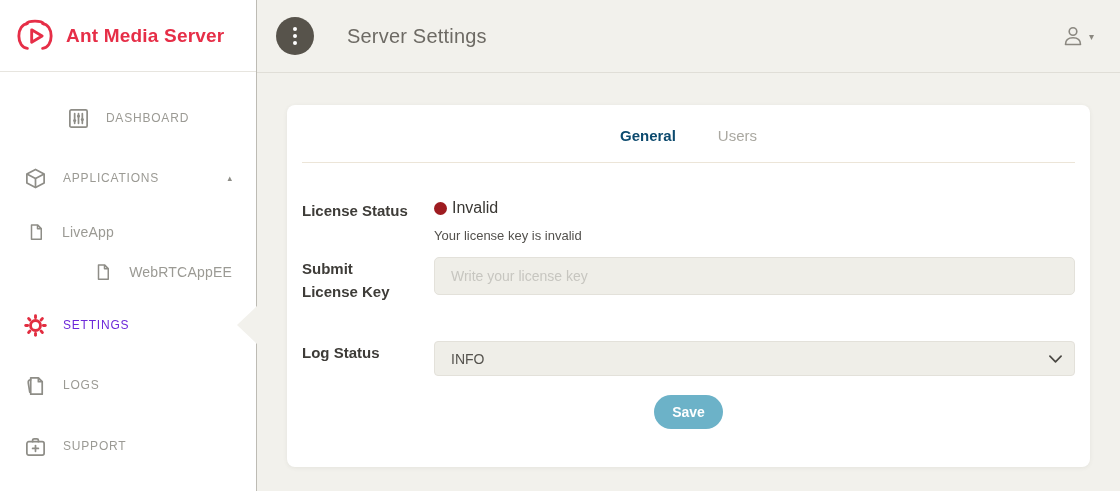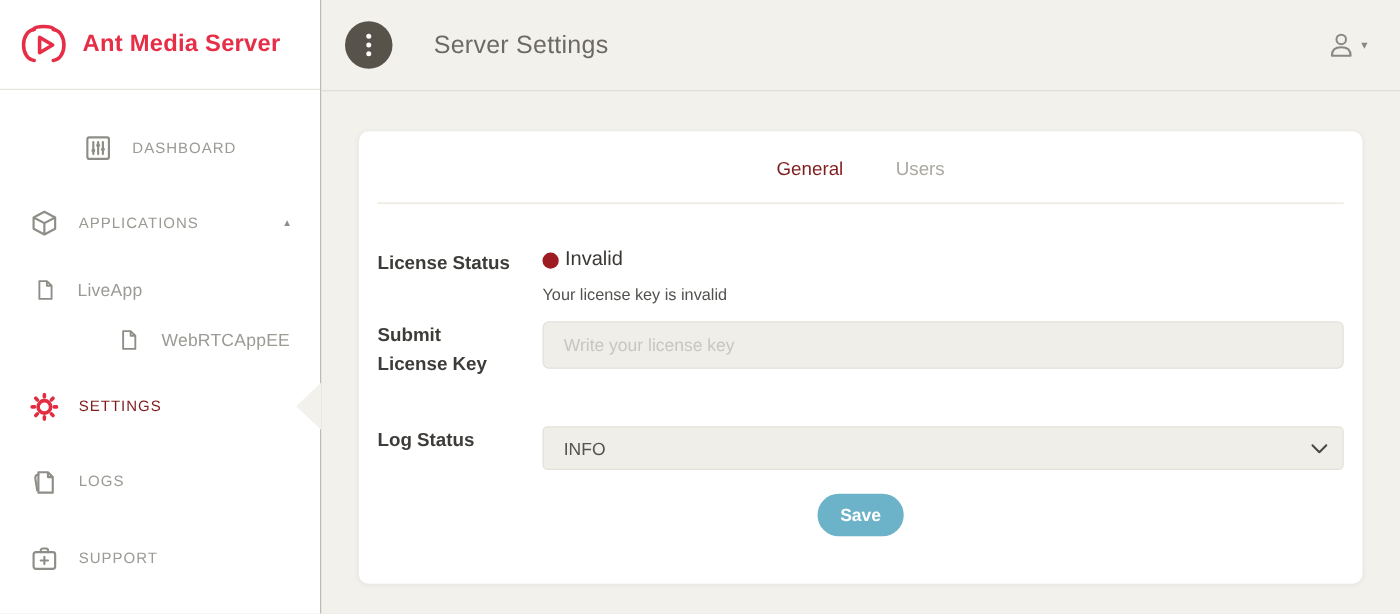--- a/index.html
+++ b/index.html
@@ -30,21 +30,21 @@
     display:flex; align-items:center; height:40px; padding:0 24px;
     color:#9b9a94; cursor:pointer;
   }
   .menu-item .mi-icon { width:23px; height:23px; flex:0 0 23px; display:flex; align-items:center; justify-content:center; }
   .menu-item .mi-label {
     margin-left:16px; font-size:12px; letter-spacing:0.8px; font-weight:400;
   }
   .menu-item.sub { height:32px; padding-left:27px; }
   .menu-item.sub .mi-icon { width:18px; height:18px; flex:0 0 18px; }
   .menu-item.sub .mi-label { font-size:14px; letter-spacing:0.2px; text-transform:none; margin-left:17px; }
-  .menu-item.active { color:#7f1d1d; }
+  .menu-item.active { color:#6d28d9; }
   .menu-item.active .mi-label { font-weight:400; }
   .mi-caret { margin-left:auto; font-size:9px; color:#8e8d87; }
   .m-dashboard { margin-top:26px;justify-content:center; }
   .m-applications { margin-top:20px; }
   .m-liveapp { margin-top:18px; }
   .m-webrtc { margin-top:8px;justify-content:flex-end; }
   .m-settings { margin-top:17px; }
   .m-logs { margin-top:20px; }
   .m-support { margin-top:21px; }
 
@@ -71,21 +71,21 @@
 
   
   .content { flex:1; padding:32px 30px 0 30px; }
   .card {
     background:#ffffff; border-radius:8px; height:362px;
     box-shadow:0 1px 4px rgba(80,75,60,0.08);
     padding:22px 15px 0 15px;
   }
   .tabs { display:flex; justify-content:center; gap:42px; padding-bottom:18px; border-bottom:1px solid #ece5d8; }
   .tab { font-size:15px; cursor:pointer; }
-  .tab.active { color:#7f1d1d; font-weight:400; }
+  .tab.active { color:#0c4a6e; font-weight:700; }
   .tab:not(.active) { color:#aaa8a1; font-weight:400; }
 
   .form-row { display:flex; margin-left:0; }
   .form-label {
     width:132px; flex:0 0 132px; font-size:15px; font-weight:600;
     color:#3e3c38; line-height:23px;
   }
   .form-control { flex:1; }
 
   .row-license { margin-top:36px; }

